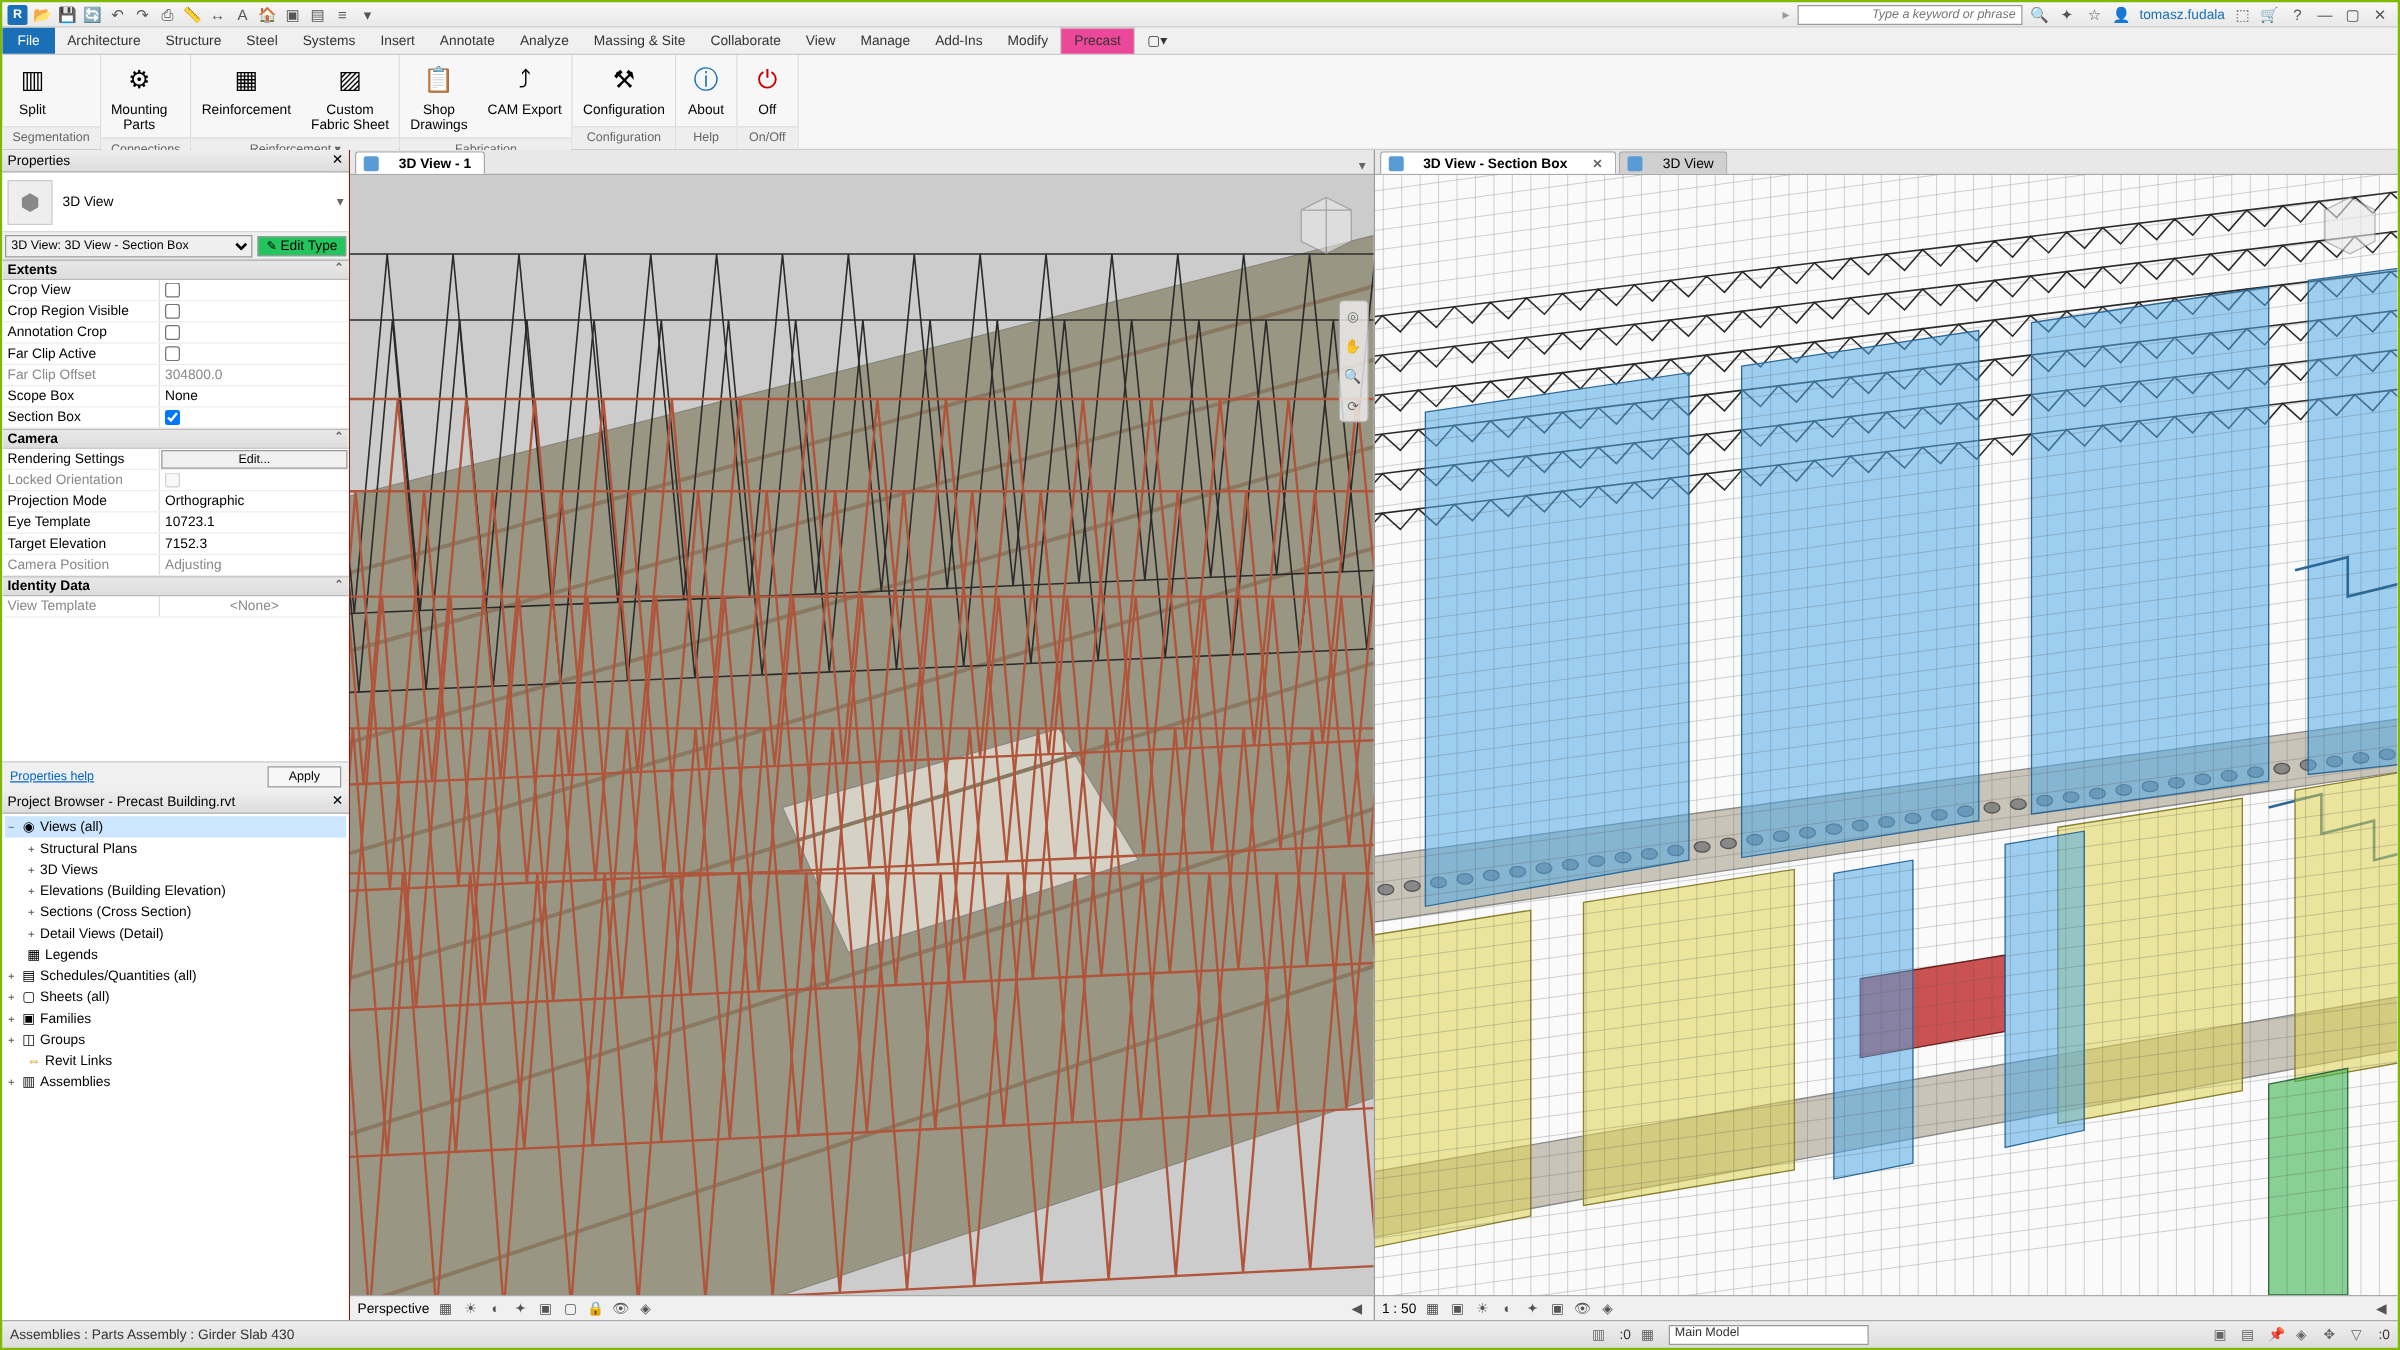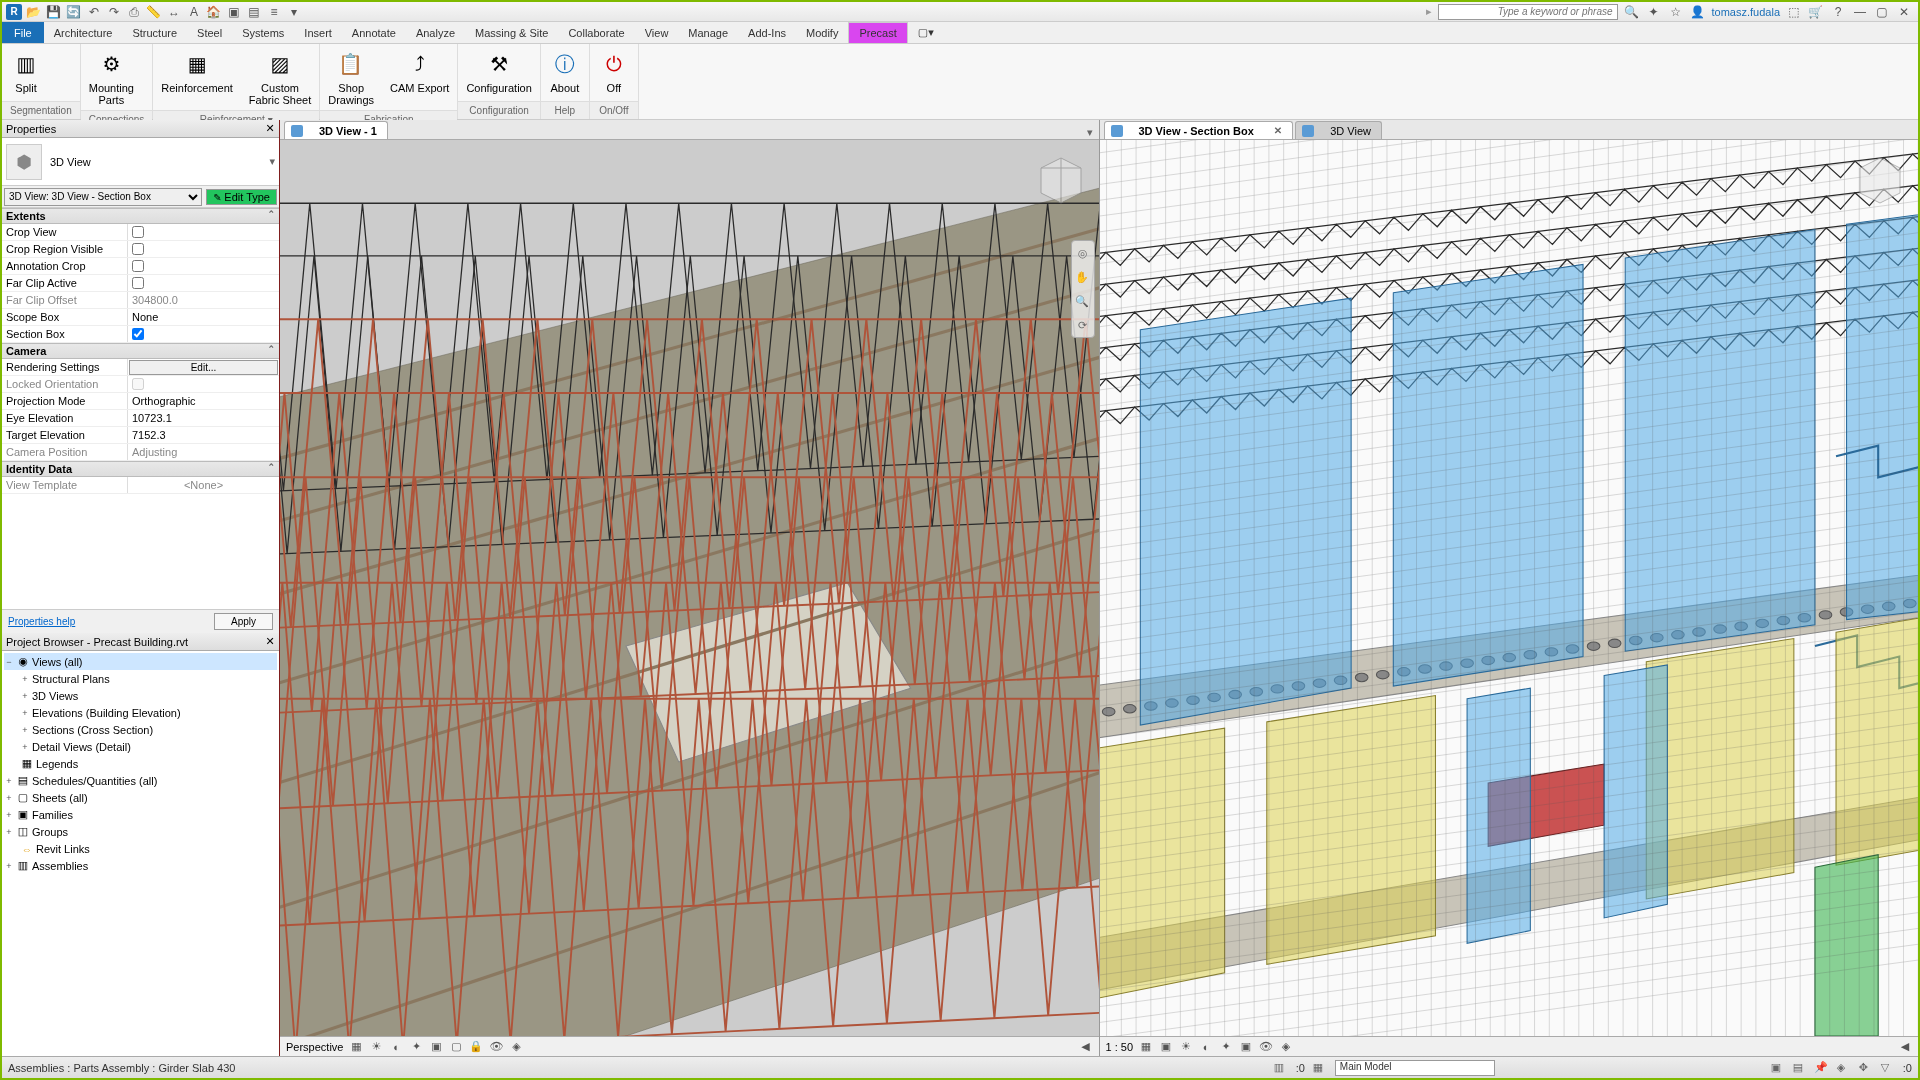--- a/index.html
+++ b/index.html
@@ -10,21 +10,21 @@
 .titlebar .qat-icon { width:16px; height:16px; display:flex; align-items:center; justify-content:center; color:#555; font-size:12px; cursor:pointer; }
 .titlebar .app-logo { width:16px; height:16px; background:#1a6fb7; border-radius:2px; color:#fff; font-size:10px; font-weight:bold; display:flex; align-items:center; justify-content:center; }
 .titlebar .title-text { position:absolute; left:0; right:0; text-align:center; pointer-events:none; color:#333; font-size:11px; }
 .titlebar .right-controls { margin-left:auto; display:flex; align-items:center; gap:6px; padding-right:6px; }
 .search-box { width:180px; height:16px; border:1px solid #999; background:#fff; font-style:italic; color:#888; padding:0 4px; line-height:14px; font-size:10px;text-align:right; }
 .tb-icon { width:16px; height:16px; color:#555; display:flex; align-items:center; justify-content:center; cursor:pointer; font-size:12px; }
 .user-name { color:#1a6fb7; font-size:11px; }
 .menubar { height:22px; background:#f0f0f0; border-bottom:1px solid #ccc; display:flex; align-items:stretch; }
 .menubar .file-tab { background:#1a6fb7; color:#fff; padding:0 12px; display:flex; align-items:center; cursor:pointer; }
 .menubar .menu-item { padding:0 10px; display:flex; align-items:center; color:#333; cursor:pointer; }
-.menubar .menu-item.active { background:#d946ef; border:1px solid #ccc; border-bottom:none; }
+.menubar .menu-item.active { background:#ec4899; border:1px solid #ccc; border-bottom:none; }
 .ribbon { height:76px; background:#f7f7f7; border-bottom:1px solid #ccc; display:flex; align-items:stretch; }
 .ribbon-group { border-right:1px solid #ddd; display:flex; flex-direction:column; }
 .ribbon-buttons { flex:1; display:flex; align-items:flex-start; }
 .ribbon-btn { display:flex; flex-direction:column; align-items:center; justify-content:flex-start; padding:4px 8px; cursor:pointer; text-align:center; line-height:1.1; }
 .ribbon-btn .r-icon { width:32px; height:32px; margin-bottom:2px; display:flex; align-items:center; justify-content:center; font-size:20px; }
 .ribbon-group-label { height:18px; text-align:center; font-size:10px; color:#666; background:#eee; border-top:1px solid #ddd; line-height:18px; padding:0 8px; }
 .workspace { flex:1; display:flex; position:relative; min-height:0; }
 .left-panels { width:278px; display:flex; flex-direction:column; border-right:1px solid #7f1d1d; background:#f0f0f0; }
 .panel-header { height:18px; background:linear-gradient(#eee,#ddd); border-bottom:1px solid #aaa; padding:0 4px; display:flex; align-items:center; font-size:11px; position:relative; }
 .panel-header .close-x { position:absolute; right:2px; top:1px; width:14px; height:14px; cursor:pointer; text-align:center; line-height:14px; }
@@ -285,21 +285,21 @@
             <div class="pname">Locked Orientation</div>
             <div class="pchk">
               <input type="checkbox" disabled="" style="">
             </div>
           </div>
         <div class="prop-row">
             <div class="pname">Projection Mode</div>
             <div class="pval">Orthographic</div>
           </div>
         <div class="prop-row">
-            <div class="pname">Eye Elevation</div>
+            <div class="pname">Eye Template</div>
             <div class="pval">10723.1</div>
           </div>
         <div class="prop-row">
             <div class="pname">Target Elevation</div>
             <div class="pval">7152.3</div>
           </div>
         <div class="prop-row readonly">
             <div class="pname">Camera Position</div>
             <div class="pval">Adjusting</div>
           </div>

